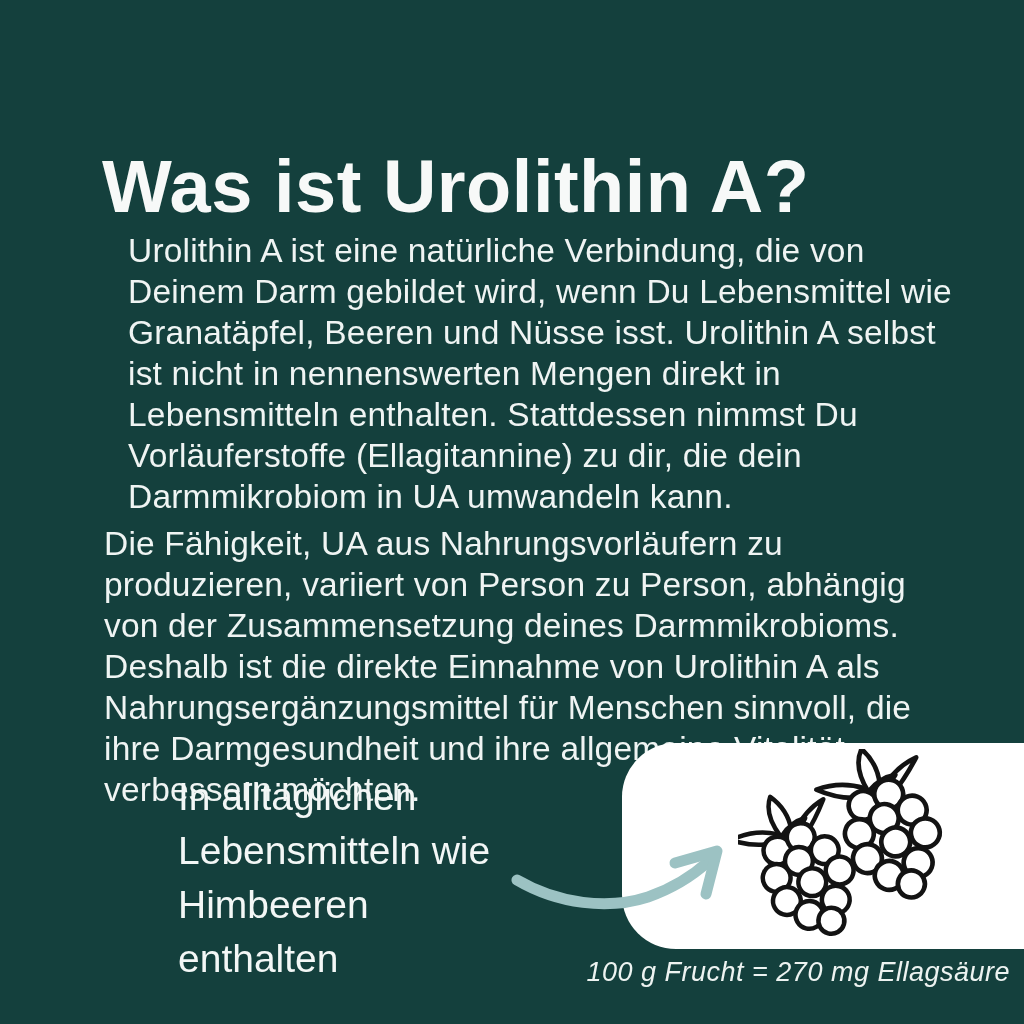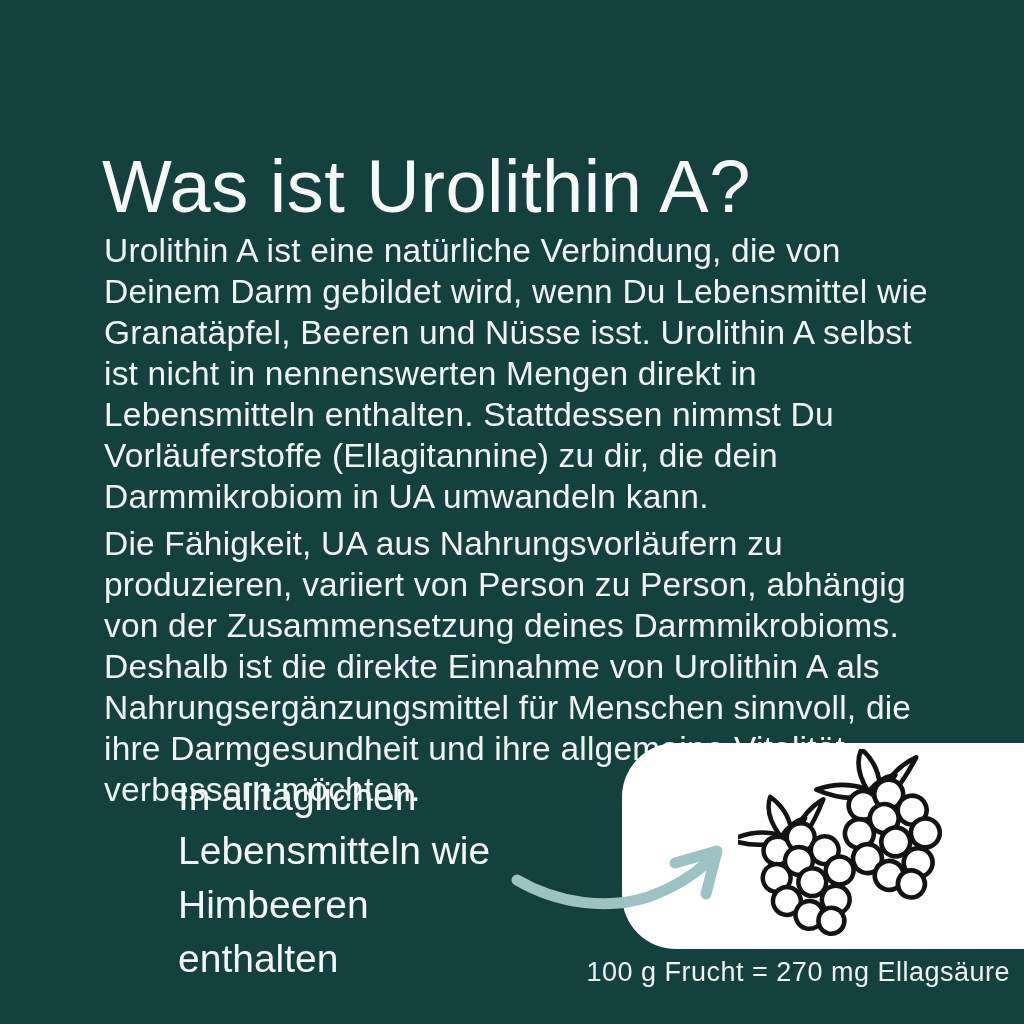--- a/index.html
+++ b/index.html
@@ -8,36 +8,36 @@
     background: #14403d;
     overflow: hidden;
     position: relative;
     font-family: "Liberation Sans", sans-serif;
     -webkit-font-smoothing: antialiased;
   }
   .title {
     position: absolute;
     left: 102px; top: 96px;
     font-size: 74px;
-    font-weight: 400;
+    font-weight: 700;
     letter-spacing: 0.5px;
     color: #f7f9f8;
     line-height: 1.1;
     white-space: nowrap;
   }
   .para {
     position: absolute;
     left: 104px;
     width: 848px;
     font-size: 33.5px;
     line-height: 41px;
     letter-spacing: 0.2px;
     color: #eff4f3;
   }
-  .para-1 { top: 196px; }
+  .para-1 { top: 196px; margin-left: 24px; }
   .para-2 { top: 489px; }
   .callout-label {
     position: absolute;
     left: 178px; top: 770px;
     width: 320px;
     font-size: 39px;
     line-height: 54px;
     color: #f3f7f6;
   }
   .berry-card {
@@ -54,20 +54,21 @@
   }
   .arrow-wrap {
     position: absolute;
     left: 503px; top: 836px;
     width: 230px; height: 74px;
   }
   .caption {
     position: absolute;
     right: 14px; top: 957px;
     font-size: 27px;
+    font-style: italic;
     letter-spacing: 0.5px;
     color: #edf3f1;
     white-space: nowrap;
   }
 </style>
 </head>
 <body>
 
 <main>
 

